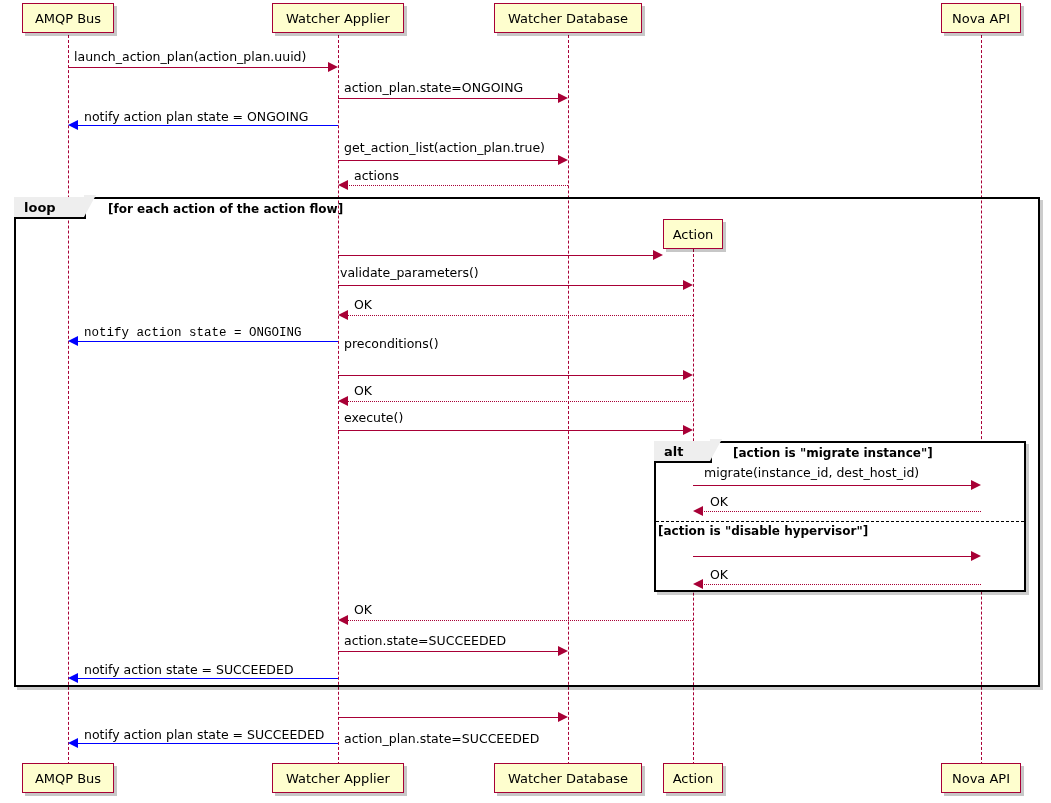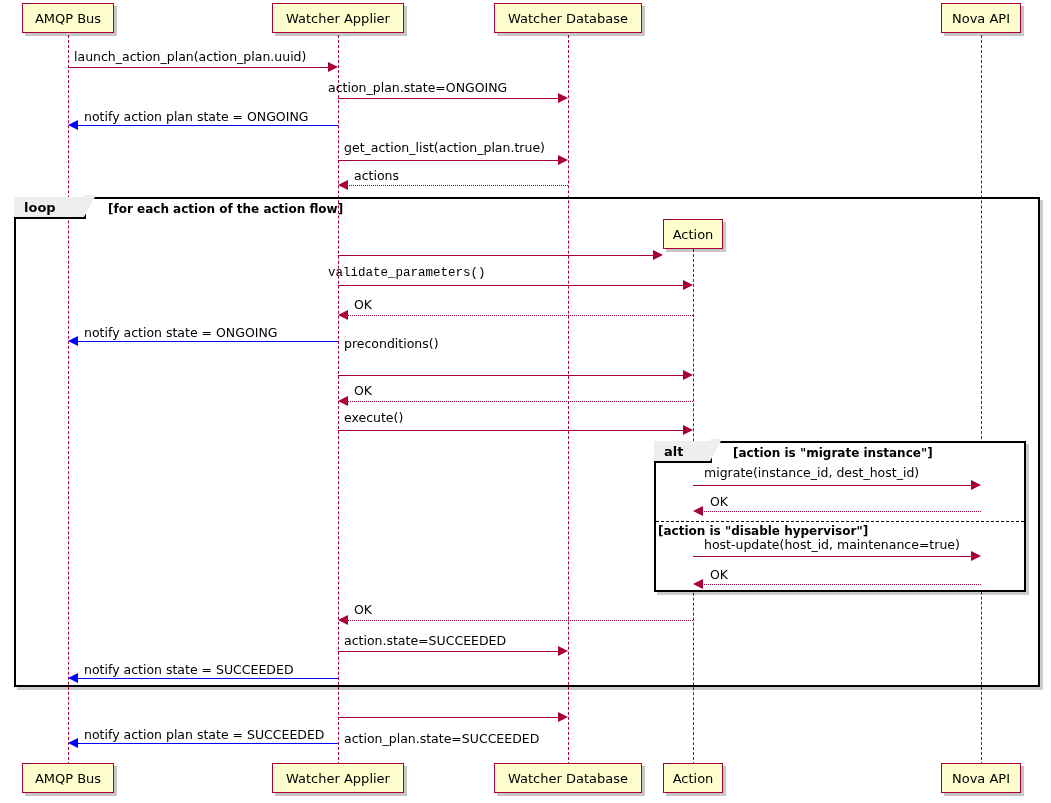--- a/index.html
+++ b/index.html
@@ -156,48 +156,48 @@
   <div class="participant" style="left:663px;top:219px;width:60px;height:30px;">
     <span>Action</span>
   </div>
 
   <div class="msg-line solid" style="left:68px;top:67px;width:262px;"></div>
   <div class="arrowhead right" style="left:328px;top:62px;"></div>
   <div class="msg-label" style="left:74px;top:50px;">launch_action_plan(action_plan.uuid)</div>
 
   <div class="msg-line solid" style="left:338px;top:98px;width:222px;"></div>
   <div class="arrowhead right" style="left:558px;top:93px;"></div>
-  <div class="msg-label" style="left:328px;top:81px;">action_plan.state=ONGOING</div>
+  <div class="msg-label" style="left:344px;top:81px;">action_plan.state=ONGOING</div>
 
   <div class="msg-line solid-blue" style="left:76px;top:125px;width:262px;"></div>
   <div class="arrowhead left-blue" style="left:68px;top:120px;"></div>
   <div class="msg-label" style="left:84px;top:110px;">notify action plan state = ONGOING</div>
 
   <div class="msg-line solid" style="left:338px;top:160px;width:222px;"></div>
   <div class="arrowhead right" style="left:558px;top:155px;"></div>
   <div class="msg-label" style="left:344px;top:141px;">get_action_list(action_plan.true)</div>
 
   <div class="msg-line dotted" style="left:346px;top:185px;width:222px;"></div>
   <div class="arrowhead left" style="left:338px;top:180px;"></div>
   <div class="msg-label" style="left:354px;top:169px;">actions</div>
 
   <div class="msg-line solid" style="left:338px;top:255px;width:317px;"></div>
   <div class="arrowhead right" style="left:653px;top:250px;"></div>
 
   <div class="msg-line solid" style="left:338px;top:285px;width:347px;"></div>
   <div class="arrowhead right" style="left:683px;top:280px;"></div>
-  <div class="msg-label" style="left:328px;top:266px;font-family:Liberation Mono, monospace;">validate_parameters()</div>
+  <div class="msg-label" style="left:340px;top:266px;">validate_parameters()</div>
 
   <div class="msg-line dotted" style="left:346px;top:315px;width:347px;"></div>
   <div class="arrowhead left" style="left:338px;top:310px;"></div>
   <div class="msg-label" style="left:354px;top:298px;">OK</div>
 
   <div class="msg-line solid-blue" style="left:76px;top:341px;width:262px;"></div>
   <div class="arrowhead left-blue" style="left:68px;top:336px;"></div>
-  <div class="msg-label" style="left:84px;top:326px;">notify action state = ONGOING</div>
+  <div class="msg-label" style="left:84px;top:326px;font-family:Liberation Mono, monospace;">notify action state = ONGOING</div>
 
   <div class="msg-line solid" style="left:338px;top:375px;width:347px;"></div>
   <div class="arrowhead right" style="left:683px;top:370px;"></div>
   <div class="msg-label" style="left:344px;top:337px;">preconditions()</div>
 
   <div class="msg-line dotted" style="left:346px;top:401px;width:347px;"></div>
   <div class="arrowhead left" style="left:338px;top:396px;"></div>
   <div class="msg-label" style="left:354px;top:384px;">OK</div>
 
   <div class="msg-line solid" style="left:338px;top:430px;width:347px;"></div>
@@ -207,21 +207,20 @@
   <div class="msg-line solid" style="left:693px;top:485px;width:280px;"></div>
   <div class="arrowhead right" style="left:971px;top:480px;"></div>
   <div class="msg-label" style="left:704px;top:466px;">migrate(instance_id, dest_host_id)</div>
 
   <div class="msg-line dotted" style="left:701px;top:511px;width:280px;"></div>
   <div class="arrowhead left" style="left:693px;top:506px;"></div>
   <div class="msg-label" style="left:710px;top:495px;">OK</div>
 
   <div class="msg-line solid" style="left:693px;top:556px;width:280px;"></div>
   <div class="arrowhead right" style="left:971px;top:551px;"></div>
-  <div class="msg-label" style="left:704px;top:538px;">host-update(host_id, maintenance=true)</div>
 
   <div class="msg-line dotted" style="left:701px;top:584px;width:280px;"></div>
   <div class="arrowhead left" style="left:693px;top:579px;"></div>
   <div class="msg-label" style="left:710px;top:568px;">OK</div>
 
   <div class="msg-line dotted" style="left:346px;top:620px;width:347px;"></div>
   <div class="arrowhead left" style="left:338px;top:615px;"></div>
   <div class="msg-label" style="left:354px;top:603px;">OK</div>
 
   <div class="msg-line solid" style="left:338px;top:651px;width:222px;"></div>

